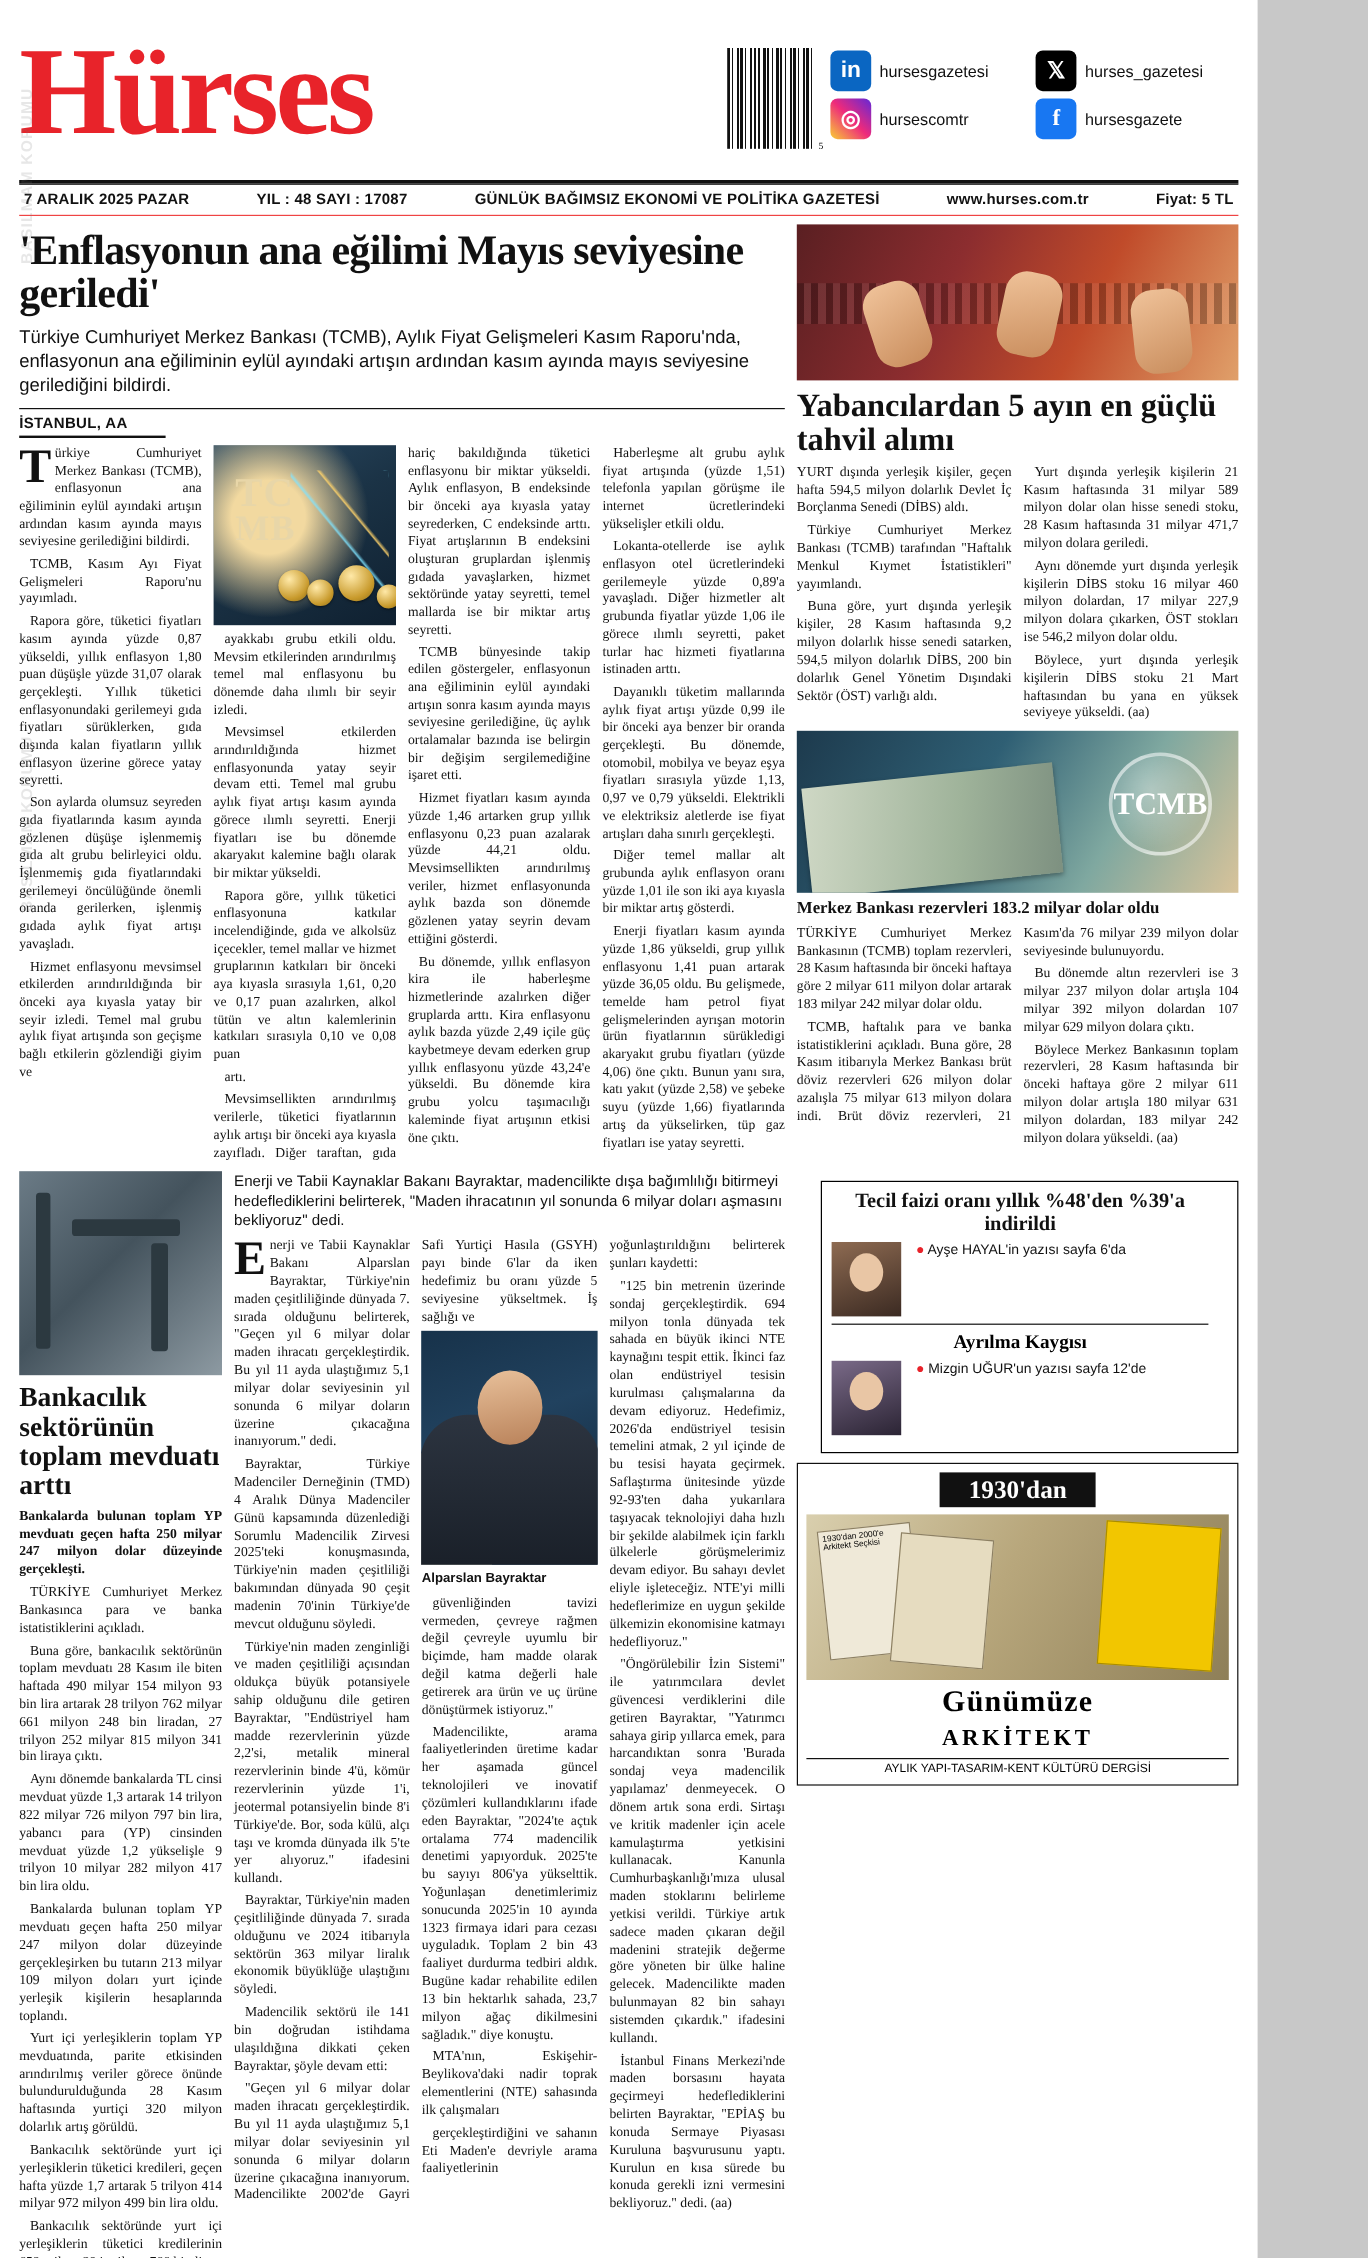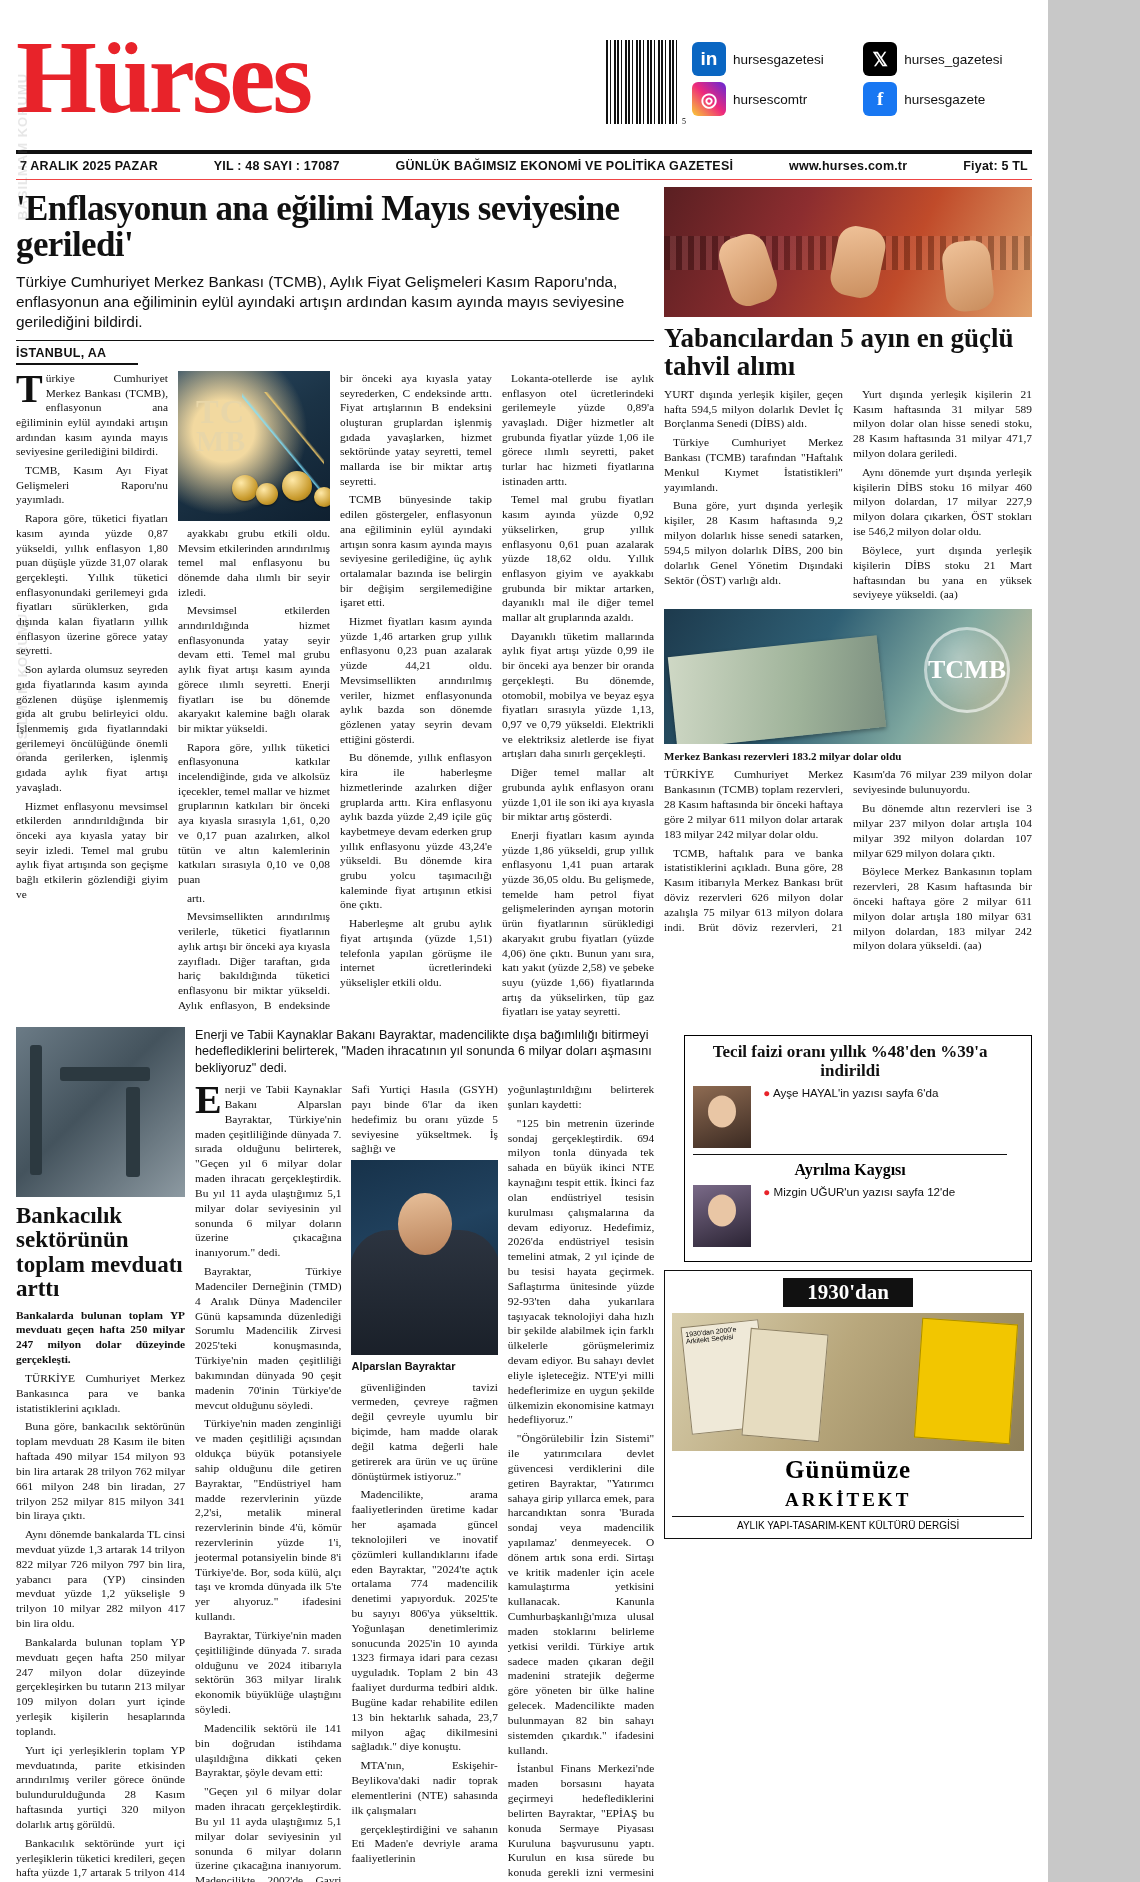--- a/index.html
+++ b/index.html
@@ -242,21 +242,21 @@
     font-family:"Liberation Serif",serif;
   }
   .rail-photo2 .bill{
     position:absolute; left:8px; bottom:6px; width:210px;height:92px;
     background:linear-gradient(100deg,#cfd8c5,#9fb39a 60%,#7d9080);
     transform:rotate(-6deg);
     box-shadow:0 2px 4px rgba(0,0,0,.35);
   }
   .rail-subhead{
     font-family:"Liberation Serif",serif;
-    font-weight:bold; font-size:11px; line-height:1.1;
+    font-weight:bold; font-size:14px; line-height:1.1;
     margin:6px 0 5px 0; color:#111;
   }
 
   
   .block2 { padding:0 16px; margin-top:8px; display:flex; gap:10px; }
   .b2-left { width:183px; }
   .b2-mid  { width:497px; }
   .b2-right{ width:398px; }
 
   .photo-machine{
@@ -454,21 +454,20 @@
         <p>Rapora göre, yıllık tüketici enflasyonuna katkılar incelendiğinde, gıda ve alkolsüz içecekler, temel mallar ve hizmet gruplarının katkıları bir önceki aya kıyasla sırasıyla 1,61, 0,20 ve 0,17 puan azalırken, alkol tütün ve altın kalemlerinin katkıları sırasıyla 0,10 ve 0,08 puan</p>
 
         <p>artı.</p>
         <p>Mevsimsellikten arındırılmış verilerle, tüketici fiyatlarının aylık artışı bir önceki aya kıyasla zayıfladı. Diğer taraftan, gıda hariç bakıldığında tüketici enflasyonu bir miktar yükseldi. Aylık enflasyon, B endeksinde bir önceki aya kıyasla yatay seyrederken, C endeksinde arttı. Fiyat artışlarının B endeksini oluşturan gruplardan işlenmiş gıdada yavaşlarken, hizmet sektöründe yatay seyretti, temel mallarda ise bir miktar artış seyretti.</p>
         <p>TCMB bünyesinde takip edilen göstergeler, enflasyonun ana eğiliminin eylül ayındaki artışın sonra kasım ayında mayıs seviyesine gerilediğine, üç aylık ortalamalar bazında ise belirgin bir değişim sergilemediğine işaret etti.</p>
         <p>Hizmet fiyatları kasım ayında yüzde 1,46 artarken grup yıllık enflasyonu 0,23 puan azalarak yüzde 44,21 oldu. Mevsimsellikten arındırılmış veriler, hizmet enflasyonunda aylık bazda son dönemde gözlenen yatay seyrin devam ettiğini gösterdi.</p>
         <p>Bu dönemde, yıllık enflasyon kira ile haberleşme hizmetlerinde azalırken diğer gruplarda arttı. Kira enflasyonu aylık bazda yüzde 2,49 içile güç kaybetmeye devam ederken grup yıllık enflasyonu yüzde 43,24'e yükseldi. Bu dönemde kira grubu yolcu taşımacılığı kaleminde fiyat artışının etkisi öne çıktı.</p>
         <p>Haberleşme alt grubu aylık fiyat artışında (yüzde 1,51) telefonla yapılan görüşme ile internet ücretlerindeki yükselişler etkili oldu.</p>
         <p>Lokanta-otellerde ise aylık enflasyon otel ücretlerindeki gerilemeyle yüzde 0,89'a yavaşladı. Diğer hizmetler alt grubunda fiyatlar yüzde 1,06 ile görece ılımlı seyretti, paket turlar hac hizmeti fiyatlarına istinaden arttı.</p>
 
-        <p>Temel mal grubu fiyatları kasım ayında yüzde 0,92 yükselirken, grup yıllık enflasyonu 0,61 puan azalarak yüzde 18,62 oldu. Yıllık enflasyon giyim ve ayakkabı grubunda bir miktar artarken, dayanıklı mal ile diğer temel mallar alt gruplarında azaldı.</p>
         <p>Dayanıklı tüketim mallarında aylık fiyat artışı yüzde 0,99 ile bir önceki aya benzer bir oranda gerçekleşti. Bu dönemde, otomobil, mobilya ve beyaz eşya fiyatları sırasıyla yüzde 1,13, 0,97 ve 0,79 yükseldi. Elektrikli ve elektriksiz aletlerde ise fiyat artışları daha sınırlı gerçekleşti.</p>
         <p>Diğer temel mallar alt grubunda aylık enflasyon oranı yüzde 1,01 ile son iki aya kıyasla bir miktar artış gösterdi.</p>
         <p>Enerji fiyatları kasım ayında yüzde 1,86 yükseldi, grup yıllık enflasyonu 1,41 puan artarak yüzde 36,05 oldu. Bu gelişmede, temelde ham petrol fiyat gelişmelerinden ayrışan motorin ürün fiyatlarının sürükledigi akaryakıt grubu fiyatları (yüzde 4,06) öne çıktı. Bunun yanı sıra, katı yakıt (yüzde 2,58) ve şebeke suyu (yüzde 1,66) fiyatlarında artış da yükselirken, tüp gaz fiyatları ise yatay seyretti.</p>
       </div>
     </div>
 
     <div class="col-right">
       <div class="rail-photo">
         <div class="band"></div>
         <div class="hand" style="left:60px;top:48px;transform:rotate(-18deg)"></div>

